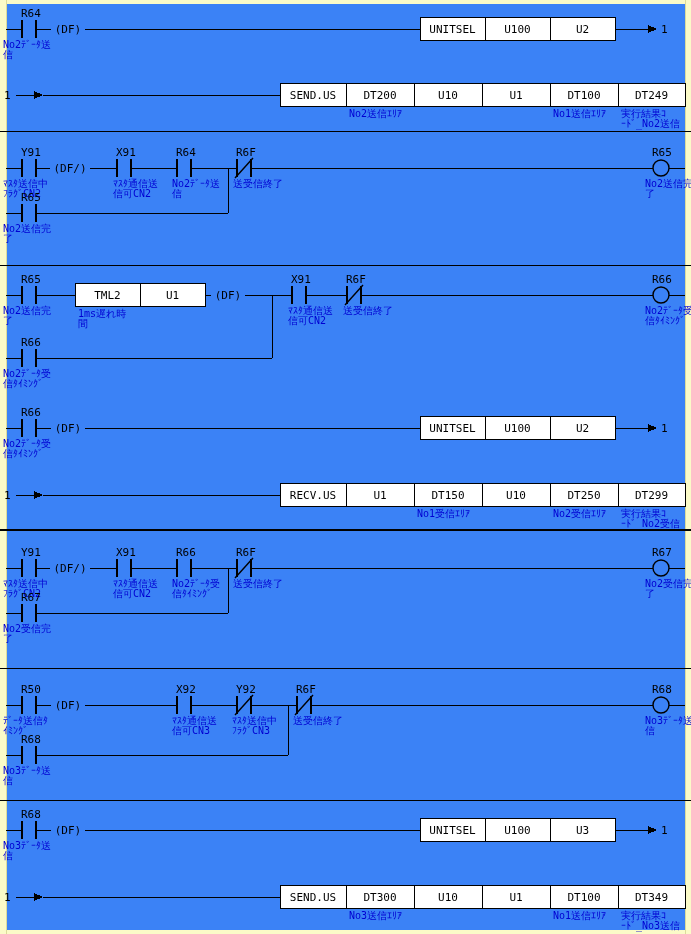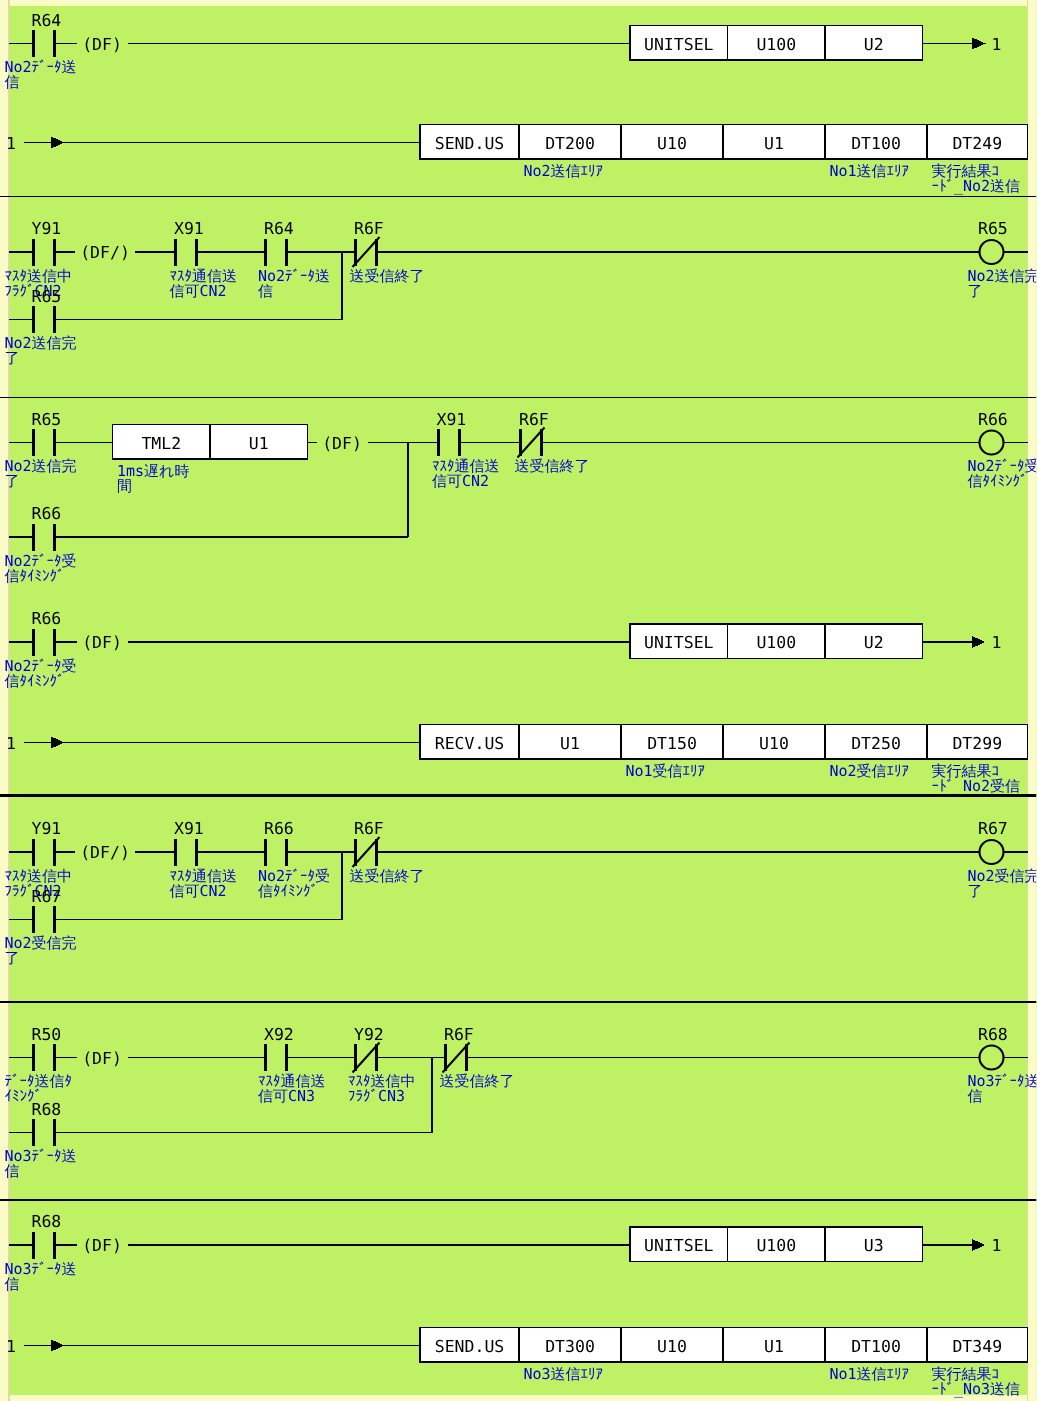--- a/index.html
+++ b/index.html
@@ -1,16 +1,16 @@
 <!DOCTYPE html>
 <html><head>
 <meta charset="utf-8">
 <style>
   html,body{margin:0;padding:0;background:#ffffff}
-  .stage{position:relative;width:691px;height:934px;background:#bef264;overflow:hidden}
+  .stage{position:relative;width:691px;height:934px;background:#3b82f6;overflow:hidden}
   svg{display:block}
   text{font-family:"DejaVu Sans Mono","Liberation Mono",monospace}
 </style>
 </head>
 <body>
 
 <div class="stage">
   <svg id="ladder" width="691" height="934" viewBox="0 0 691 934" shape-rendering="crispEdges">
       <rect x="0" y="0" width="691" height="4" fill="#FBFBC8"></rect>
       <rect x="0" y="930" width="691" height="4" fill="#FBFBC8"></rect>

